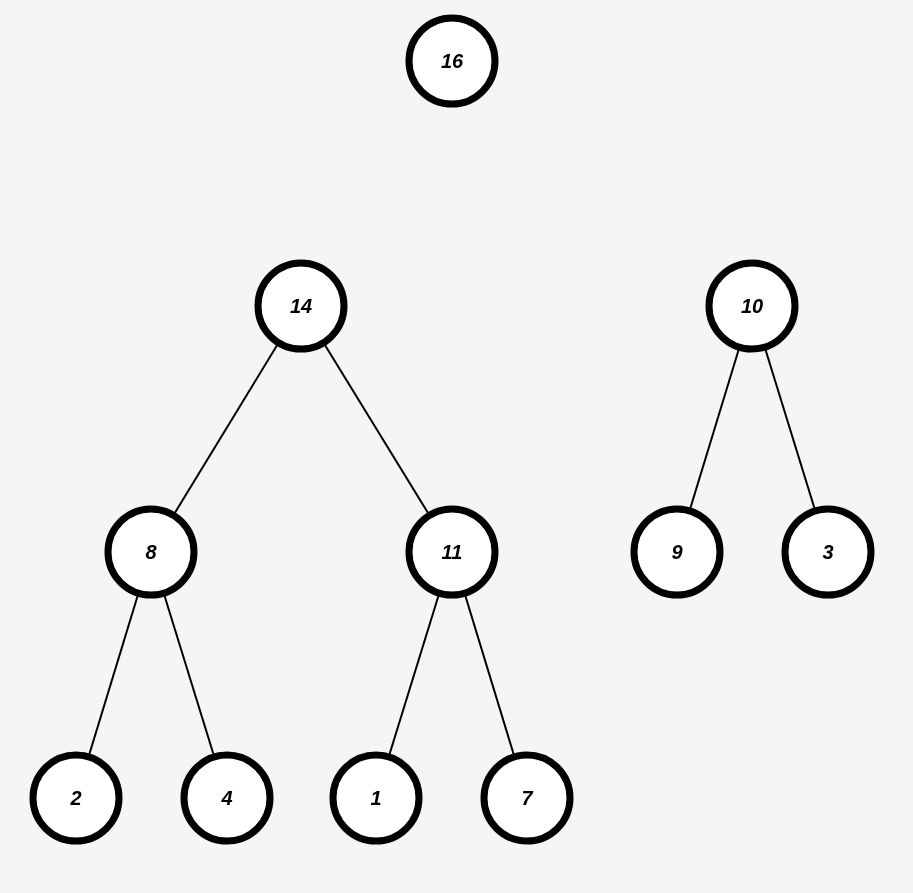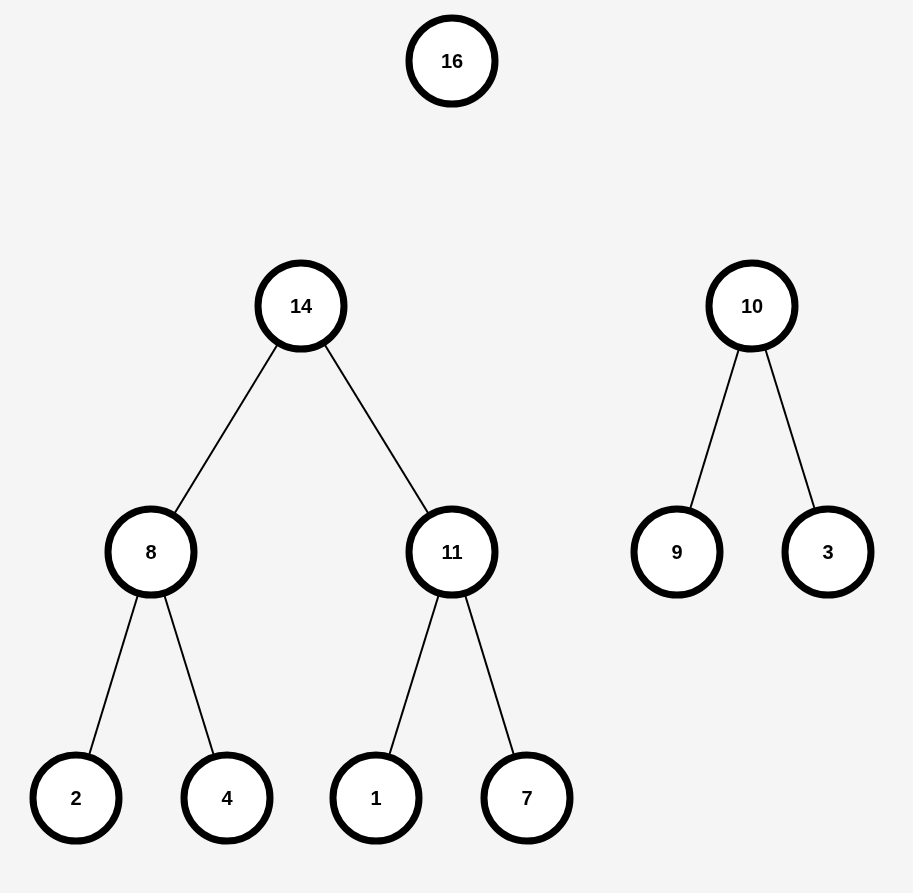--- a/index.html
+++ b/index.html
@@ -6,20 +6,21 @@
     margin: 0;
     padding: 0;
     background: #f5f5f5;
     font-family: "Liberation Sans", "DejaVu Sans", sans-serif;
   }
   .canvas-wrap {
     position: relative;
     width: 913px;
     height: 893px;
     overflow: hidden;
+    font-style: italic;
   }
   svg.diagram {
     display: block;
     width: 913px;
     height: 893px;
   }
   .node-label {
     font-family: "Liberation Sans", "DejaVu Sans", sans-serif;
     font-weight: 700;
     pointer-events: none;

